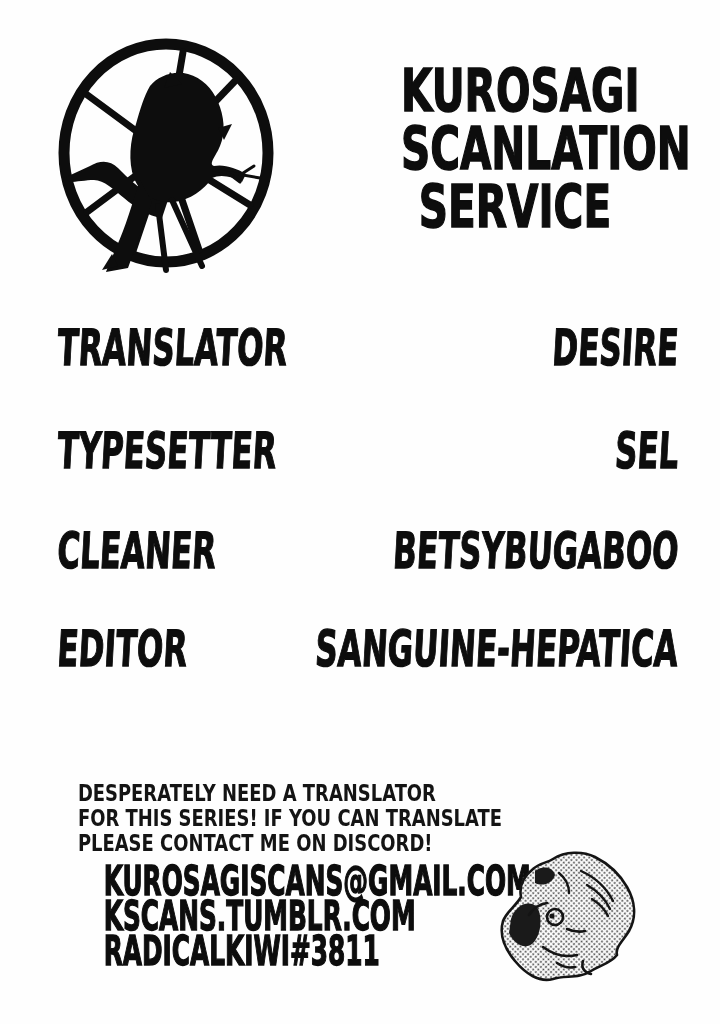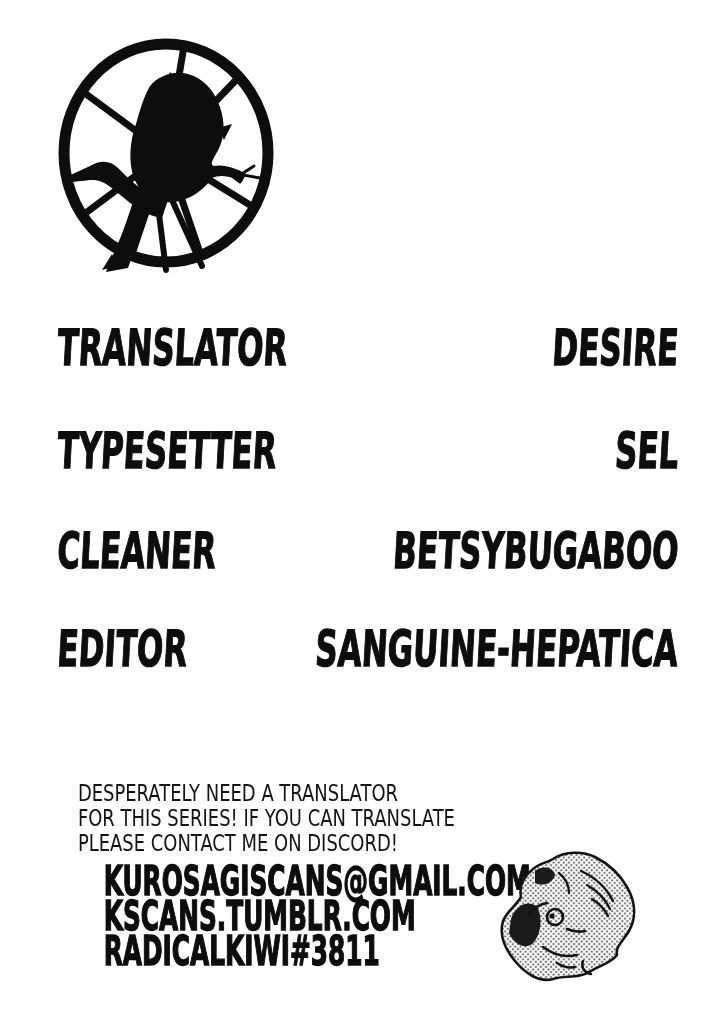--- a/index.html
+++ b/index.html
@@ -74,21 +74,21 @@
     transform-origin: 100% 100%;
   }
 
   
   .notice {
     position: absolute;
     left: 35px; top: 781px; width: 390px;
     text-align: center;
     font-size: 23px;
     line-height: 25px;
-    font-weight: normal;
+    font-weight: bold;
     color: #141414;
   }
   .notice .nline {
     white-space: nowrap;
     transform: scale(0.78, 1);
     transform-origin: 50% 50%;
   }
 
   
   .contact {
@@ -157,20 +157,25 @@
       </g>
 
       <g stroke="#0d0d0d" stroke-width="3" stroke-linecap="round">
         <line x1="162" y1="142" x2="208" y2="150"></line>
         <line x1="188" y1="147" x2="202" y2="138"></line>
         <line x1="176" y1="145" x2="188" y2="154"></line>
       </g>
     </svg>
   </div>
 
+  <div class="title">
+    <div class="tline">KUROSAGI</div>
+    <div class="tline">SCANLATION</div>
+    <div class="tline">SERVICE</div>
+  </div>
 
   <div class="credits">
     <div class="crow">
       <span class="crole">TRANSLATOR</span>
       <span class="cname">DESIRE</span>
     </div>
     <div class="crow">
       <span class="crole">TYPESETTER</span>
       <span class="cname">SEL</span>
     </div>

